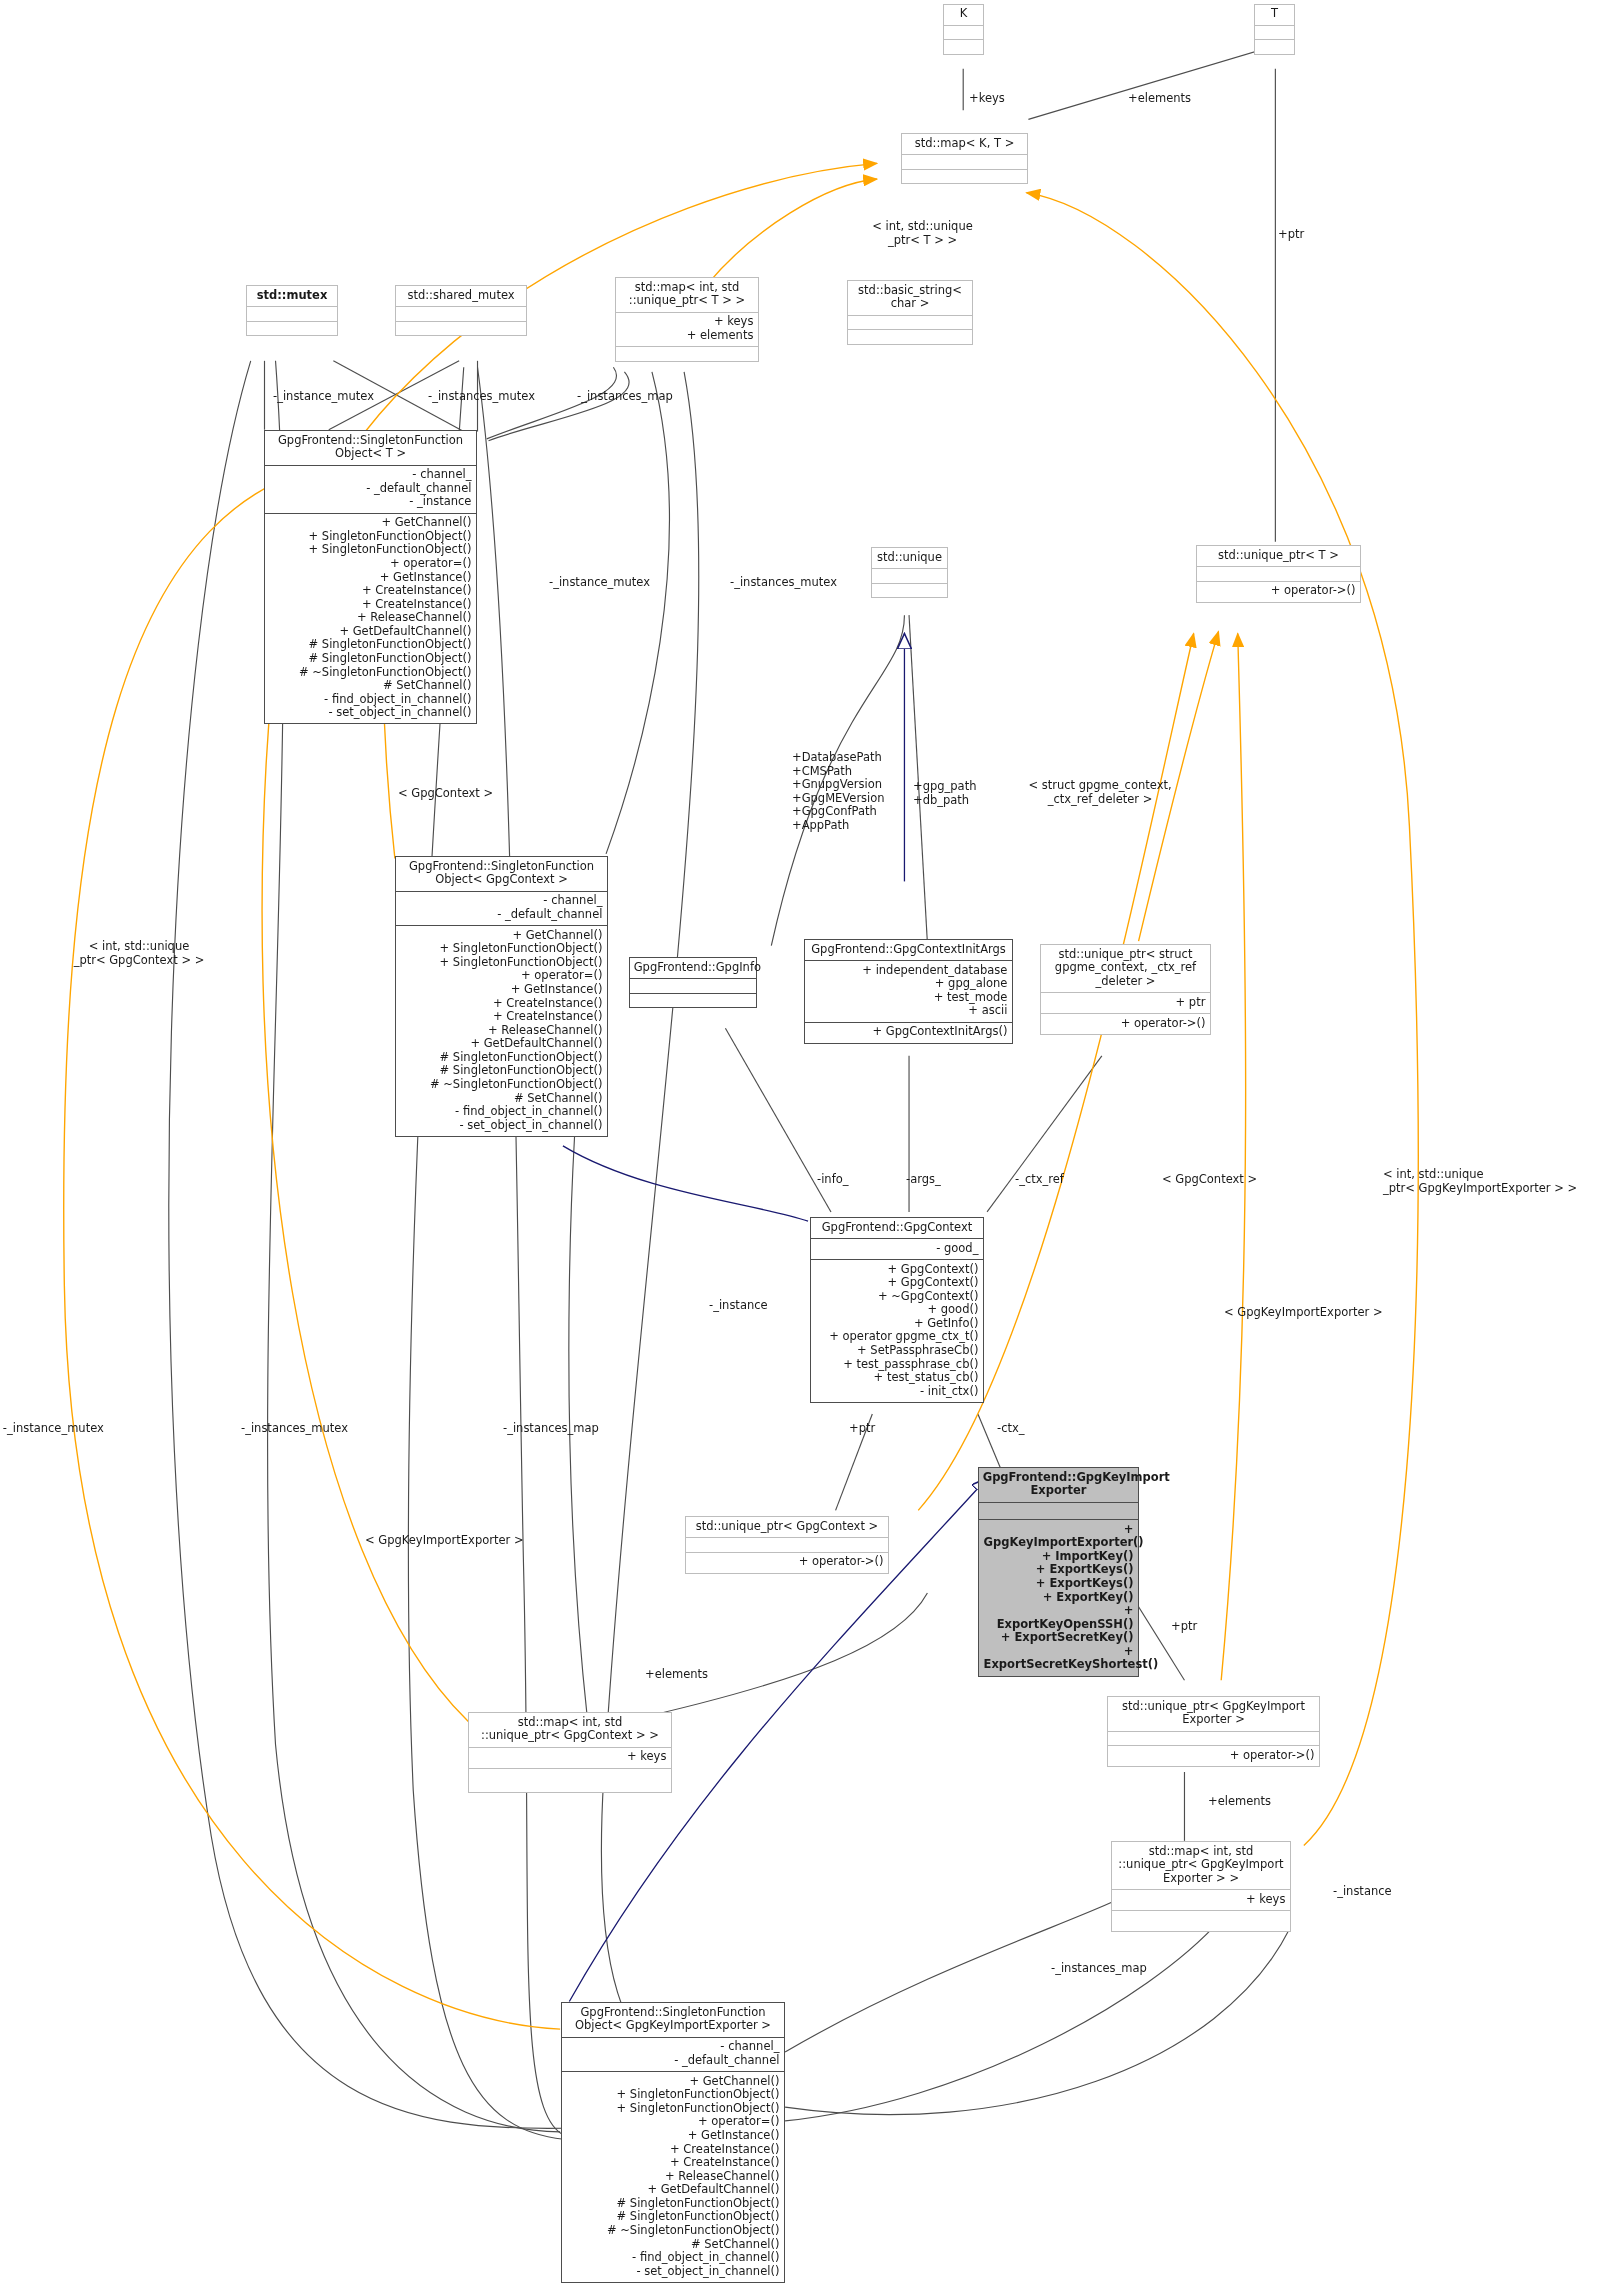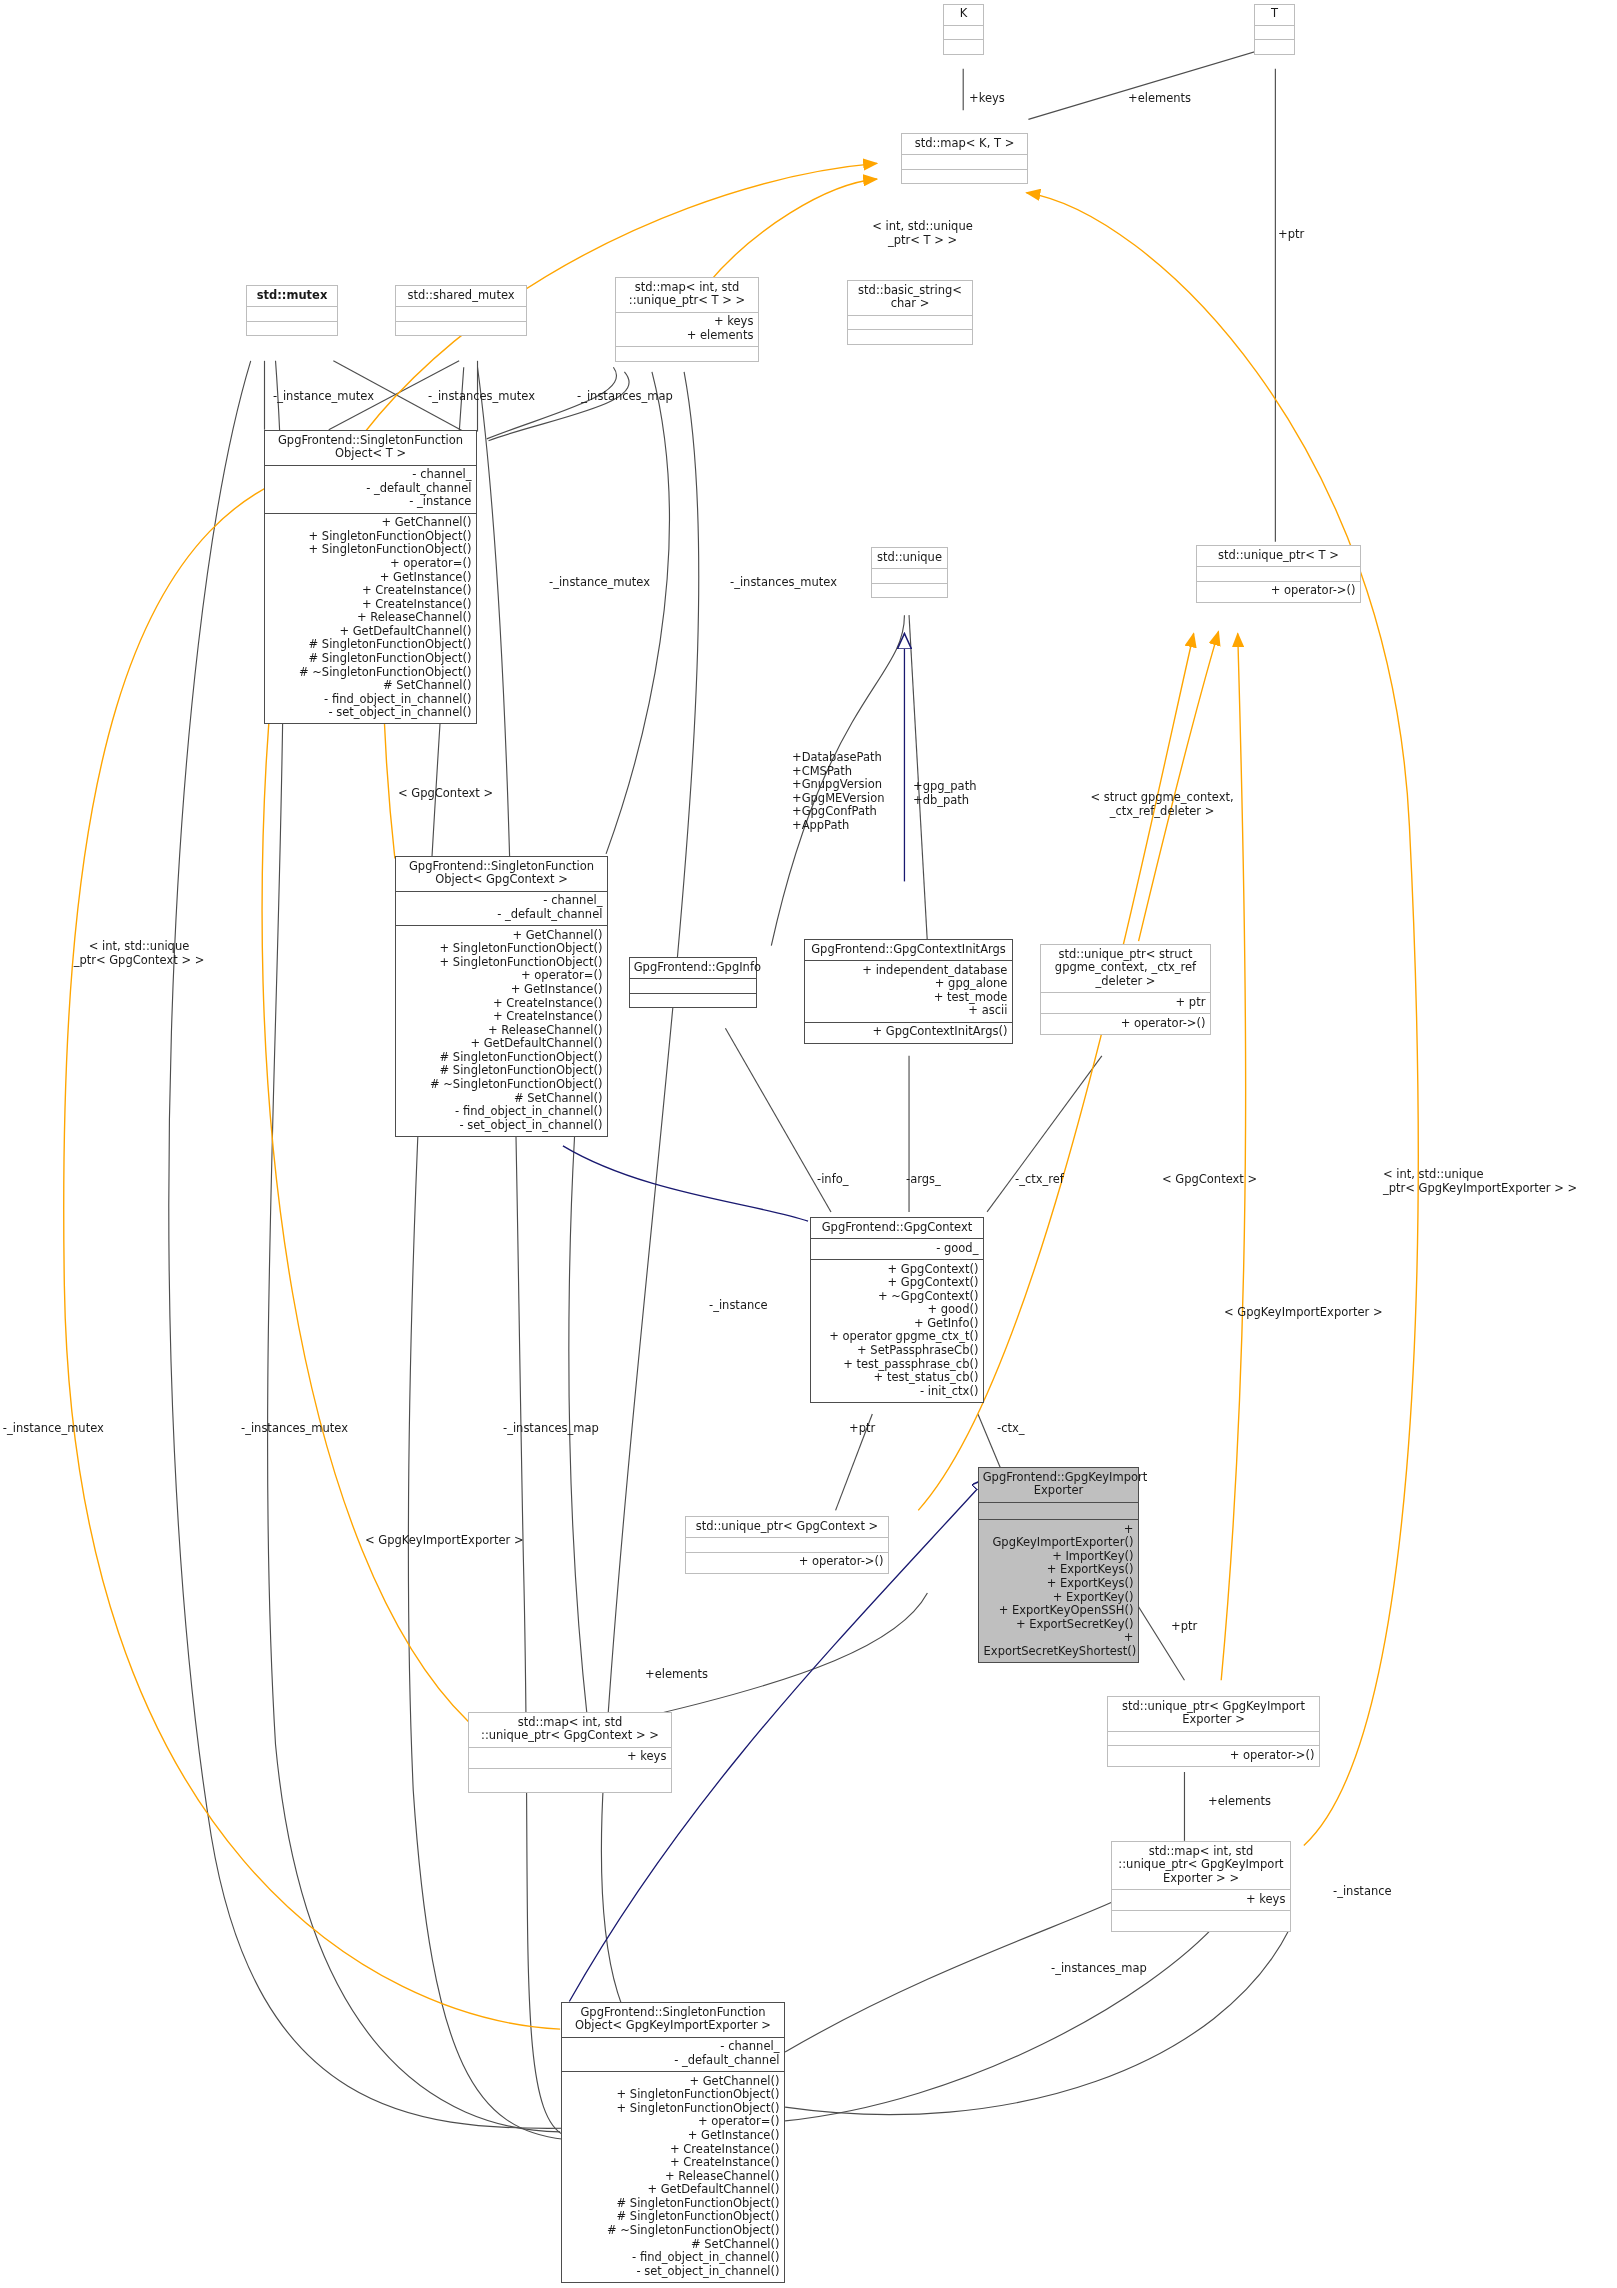--- a/index.html
+++ b/index.html
@@ -25,21 +25,21 @@
   .node{
     position:absolute;
     box-sizing:border-box;
     background:#ffffff;
     border:0.9px solid #bdbdbd;
     font-size:11.5px;
     line-height:1.18;
     color:#1a1a1a;
   }
   .node.strong{ border:0.9px solid #4d4d4d; }
-  .node.highlight{ background:#bfbfbf; border:0.9px solid #4d4d4d; }
+  .node.highlight{ background:#bfbfbf; border:0.9px solid #4d4d4d;font-weight:bold; }
   .node .title{
     text-align:center;
     padding:2.8px 3.7px 3.7px 3.7px;
     white-space:pre-line;
   }
   .node .sep{ height:0.9px;background:#bdbdbd; }
   .node.strong .sep{ background:#4d4d4d; }
   .node.highlight .sep{ background:#4d4d4d; }
   .node .cmp{
     padding:2.8px 4.6px 3.7px 4.6px;
@@ -414,21 +414,21 @@
 
   <div class="elabel right" style="left:792px;top:751px;width:112px;">+DatabasePath
 +CMSPath
 +GnupgVersion
 +GpgMEVersion
 +GpgConfPath
 +AppPath</div>
   <div class="elabel" style="left:913px;top:780px;">+gpg_path
 +db_path</div>
 
-  <div class="elabel center" style="left:1072px;top:779px;width:180px;margin-top:12px;">&lt; struct gpgme_context,
+  <div class="elabel center" style="left:1010px;top:779px;width:180px;">&lt; struct gpgme_context,
 _ctx_ref_deleter &gt;</div>
 
   <div class="elabel" style="left:817px;top:1173px;">-info_</div>
   <div class="elabel" style="left:906px;top:1173px;">-args_</div>
   <div class="elabel" style="left:1015px;top:1173px;">-_ctx_ref</div>
   <div class="elabel" style="left:1162px;top:1173px;">&lt; GpgContext &gt;</div>
   <div class="elabel center" style="left:1383px;top:1168px;width:230px;text-align:left;">&lt; int, std::unique
 _ptr&lt; GpgKeyImportExporter &gt; &gt;</div>
 
   <div class="elabel center" style="left:62px;top:940px;width:154px;">&lt; int, std::unique

